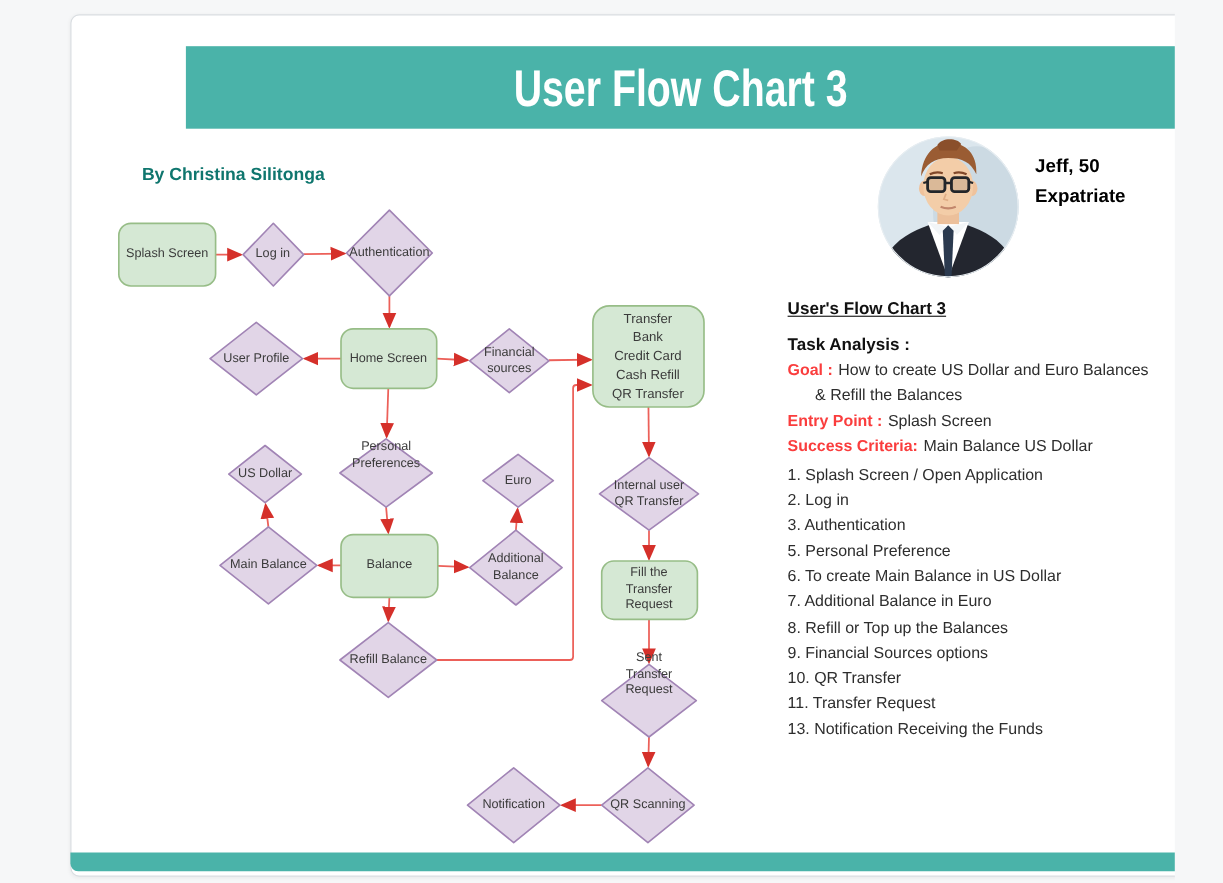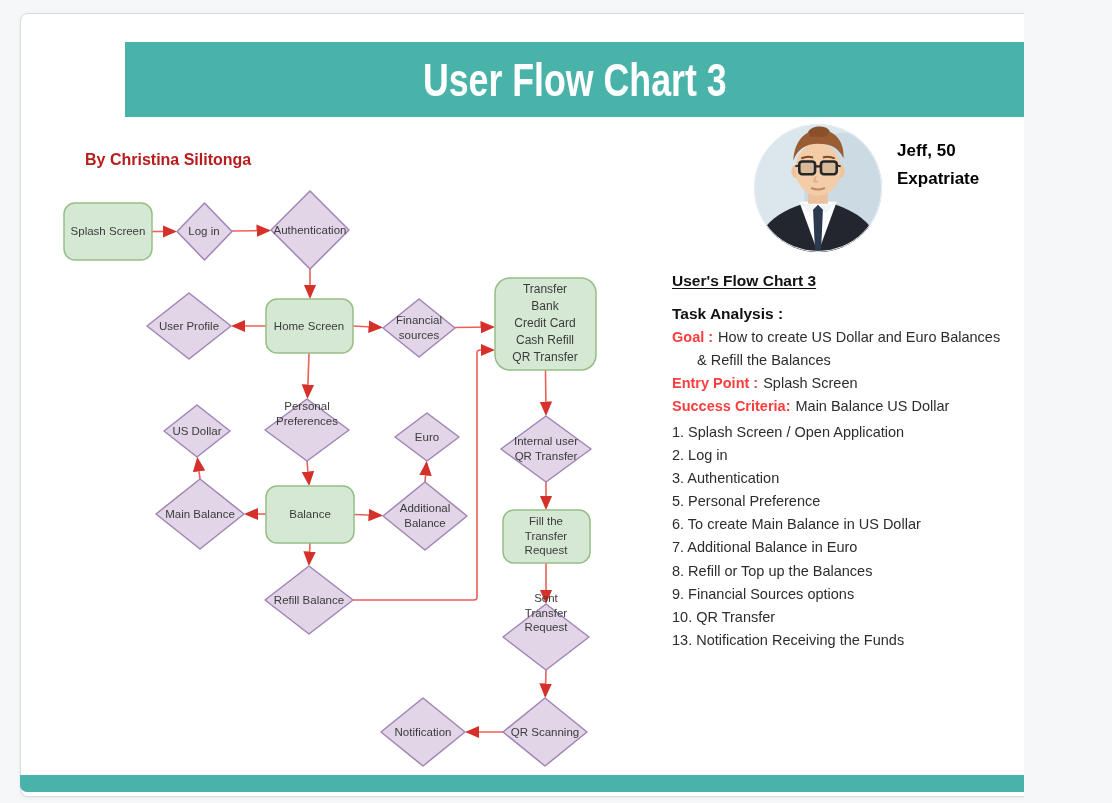--- a/index.html
+++ b/index.html
@@ -1,23 +1,23 @@
 <!DOCTYPE html>
 <html><head>
 <meta charset="utf-8">
 <style>
   html,body{margin:0;padding:0;background:#f6f7f8;font-family:"Liberation Sans",sans-serif;}
-  .stage{position:relative;width:1024px;height:803px;overflow:hidden;background:#f6f7f8;}
+  .stage{position:relative;width:1024px;height:803px;overflow:hidden;background:#f6f7f8;margin-left:44px;}
   .card{position:absolute;left:20px;top:13px;width:1071px;height:782px;background:#ffffff;
         border:1px solid #d9dde1;border-radius:8px;box-shadow:0 1px 4px rgba(0,0,0,.06);}
   .banner{position:absolute;left:125px;top:42px;width:900px;height:75px;background:#4ab3a9;
           display:flex;align-items:center;justify-content:center;}
   .banner-title{color:#ffffff;font-weight:bold;font-size:47px;transform:scaleX(.76);
                 letter-spacing:0;white-space:nowrap;}
-  .author{position:absolute;left:85px;top:151px;font-weight:bold;font-size:16px;color:#b91c1c;}
+  .author{position:absolute;left:85px;top:151px;font-weight:bold;font-size:16px;color:#0f766e;}
 
   .flow{position:absolute;left:0;top:0;}
   .nlabel{position:absolute;transform:translate(-50%,-50%);text-align:center;
           white-space:pre-line;font-size:11.5px;line-height:1.28;color:#3b3b3b;}
   .nlabel.big{font-size:12px;line-height:1.42;}
 
   .persona-photo{position:absolute;left:753px;top:123px;}
   .persona-name{position:absolute;left:897px;top:137px;font-weight:bold;font-size:17px;
                 color:#000000;line-height:28px;}
 
@@ -191,18 +191,19 @@
     <div class="steps">
       <div class="step">1. Splash Screen / Open Application</div>
       <div class="step">2. Log in</div>
       <div class="step">3. Authentication</div>
       <div class="step">5. Personal Preference</div>
       <div class="step">6. To create Main Balance in US Dollar</div>
       <div class="step">7. Additional Balance in Euro</div>
       <div class="step">8. Refill or Top up the Balances</div>
       <div class="step">9. Financial Sources options</div>
       <div class="step">10. QR Transfer</div>
+      <div class="step">11. Transfer Request</div>
       <div class="step">13. Notification Receiving the Funds</div>
     </div>
   </div>
 
   <div class="bottom-bar"></div>
 </div>
 
 </body></html>

